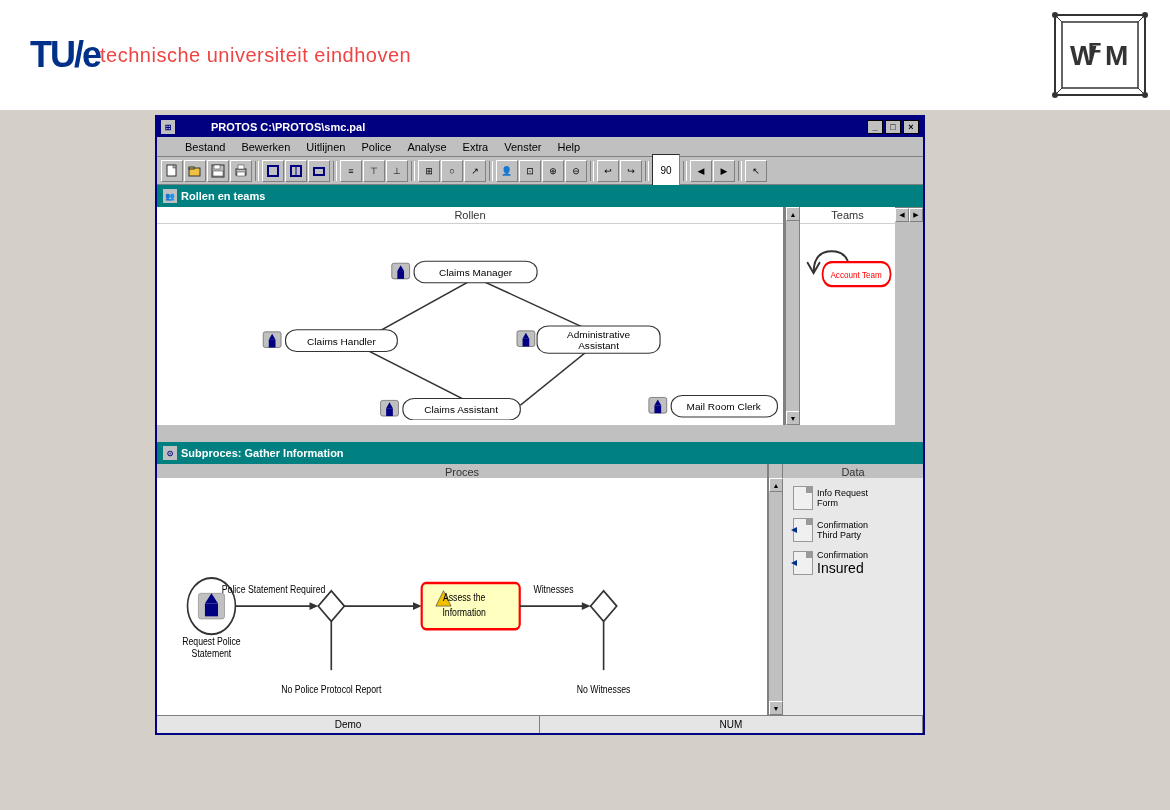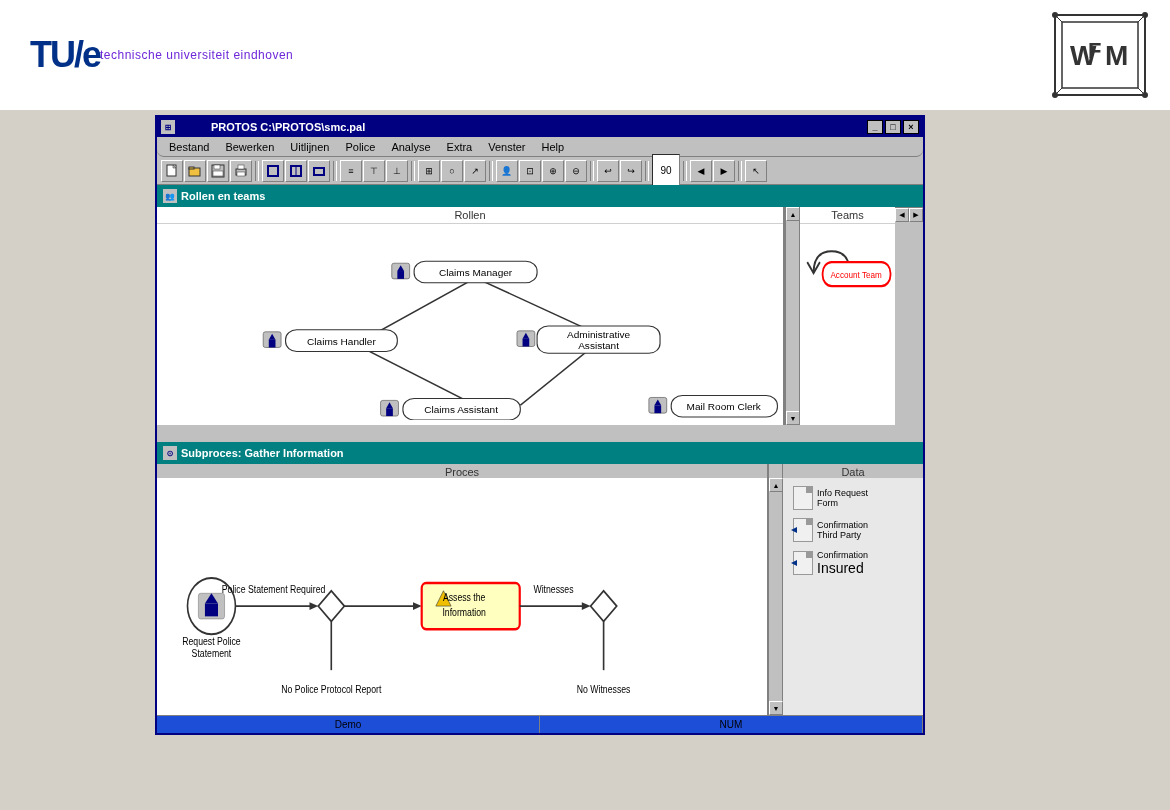--- a/index.html
+++ b/index.html
@@ -25,22 +25,22 @@
     .tue-logo {
       font-size: 36px;
       font-weight: 900;
       color: #003087;
       letter-spacing: -2px;
     }
     .tue-logo span {
       color: #003087;
     }
     .tue-subtitle {
-      font-size: 12px;
-      color: #6d28d9;
+      font-size: 20px;
+      color: #ef4444;
       font-weight: normal;
       letter-spacing: 0.5px;
     }
     .wfm-logo {
       position: absolute;
       top: 10px;
       right: 20px;
       width: 100px;
       height: 90px;
     }
@@ -100,24 +100,23 @@
       cursor: pointer;
       color: #000;
     }
 
     
     .menu-bar {
       background: #c0c0c0;
       height: 20px;
       display: flex;
       align-items: center;
-      padding: 0 4px;
+      padding: 0 20px;
       border-bottom: 1px solid #808080;
       font-size: 11px;
-      border-radius: 7px;
     }
     .menu-item {
       padding: 2px 8px;
       cursor: pointer;
       font-size: 11px;
     }
 
     
     .toolbar {
       background: #c0c0c0;
@@ -247,21 +246,21 @@
       color: #000080;
     }
 
     
     .status-bar {
       position: absolute;
       bottom: 0;
       left: 0;
       right: 0;
       height: 18px;
-      background: #1d4ed8;
+      background: #e5e5e5;
       border-top: 1px solid #808080;
       display: flex;
       align-items: center;
       font-size: 10px;
     }
     .status-section {
       flex: 1;
       padding: 0 8px;
       border-right: 1px solid #808080;
       height: 100%;

